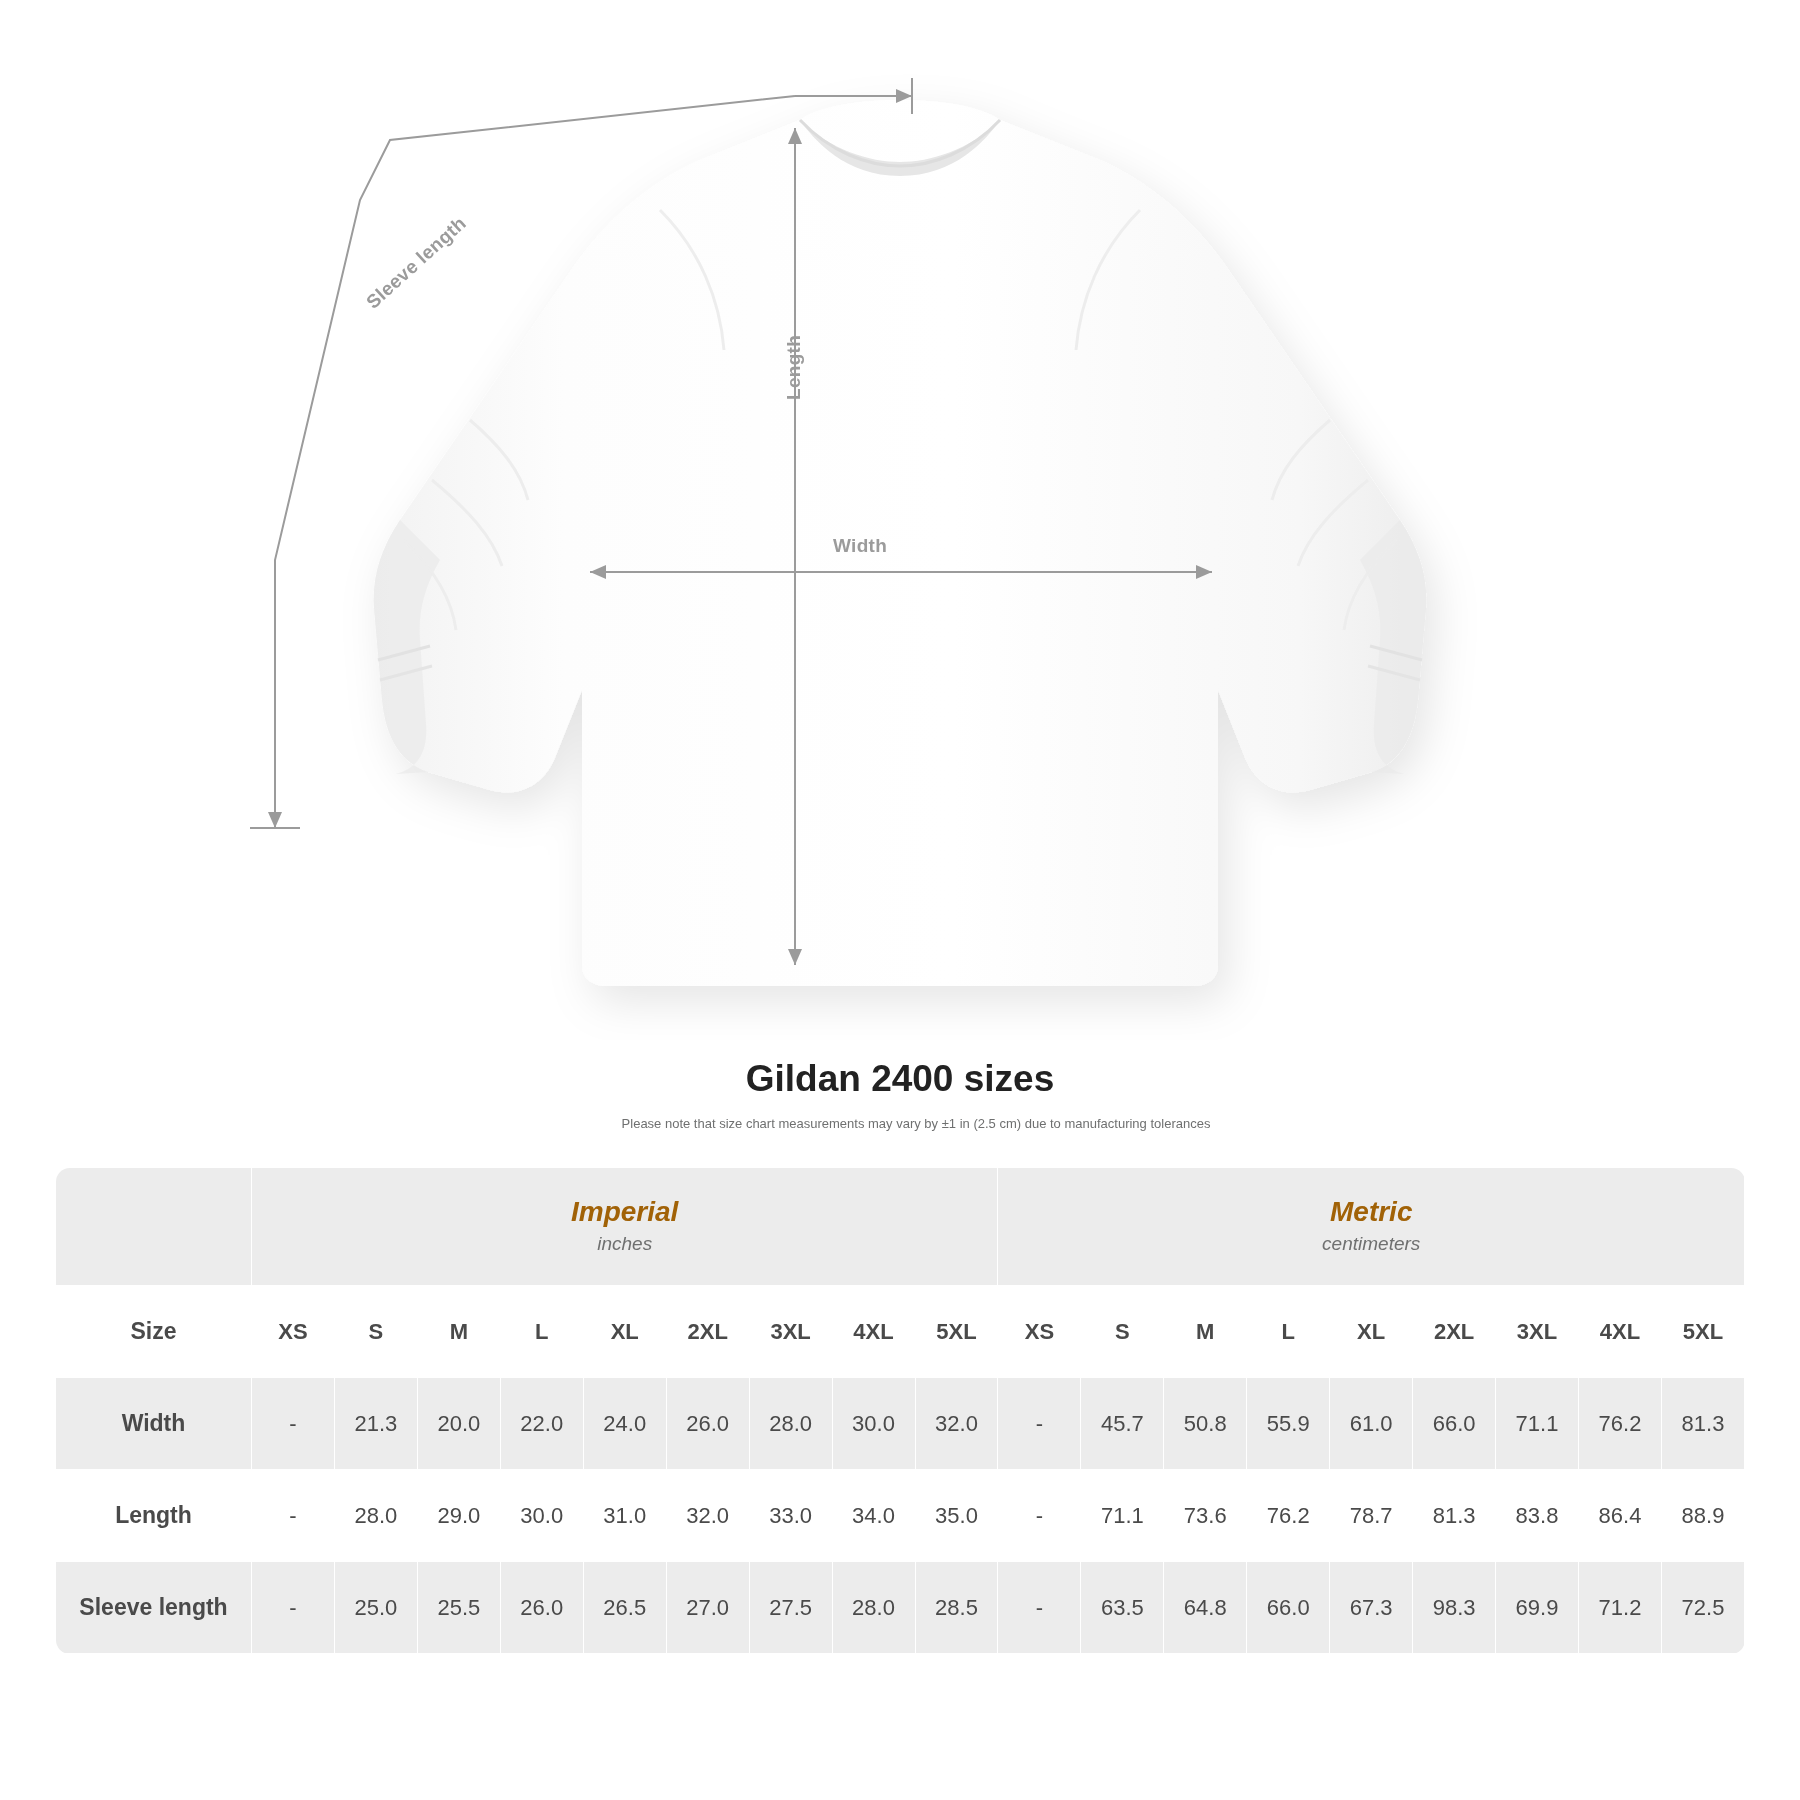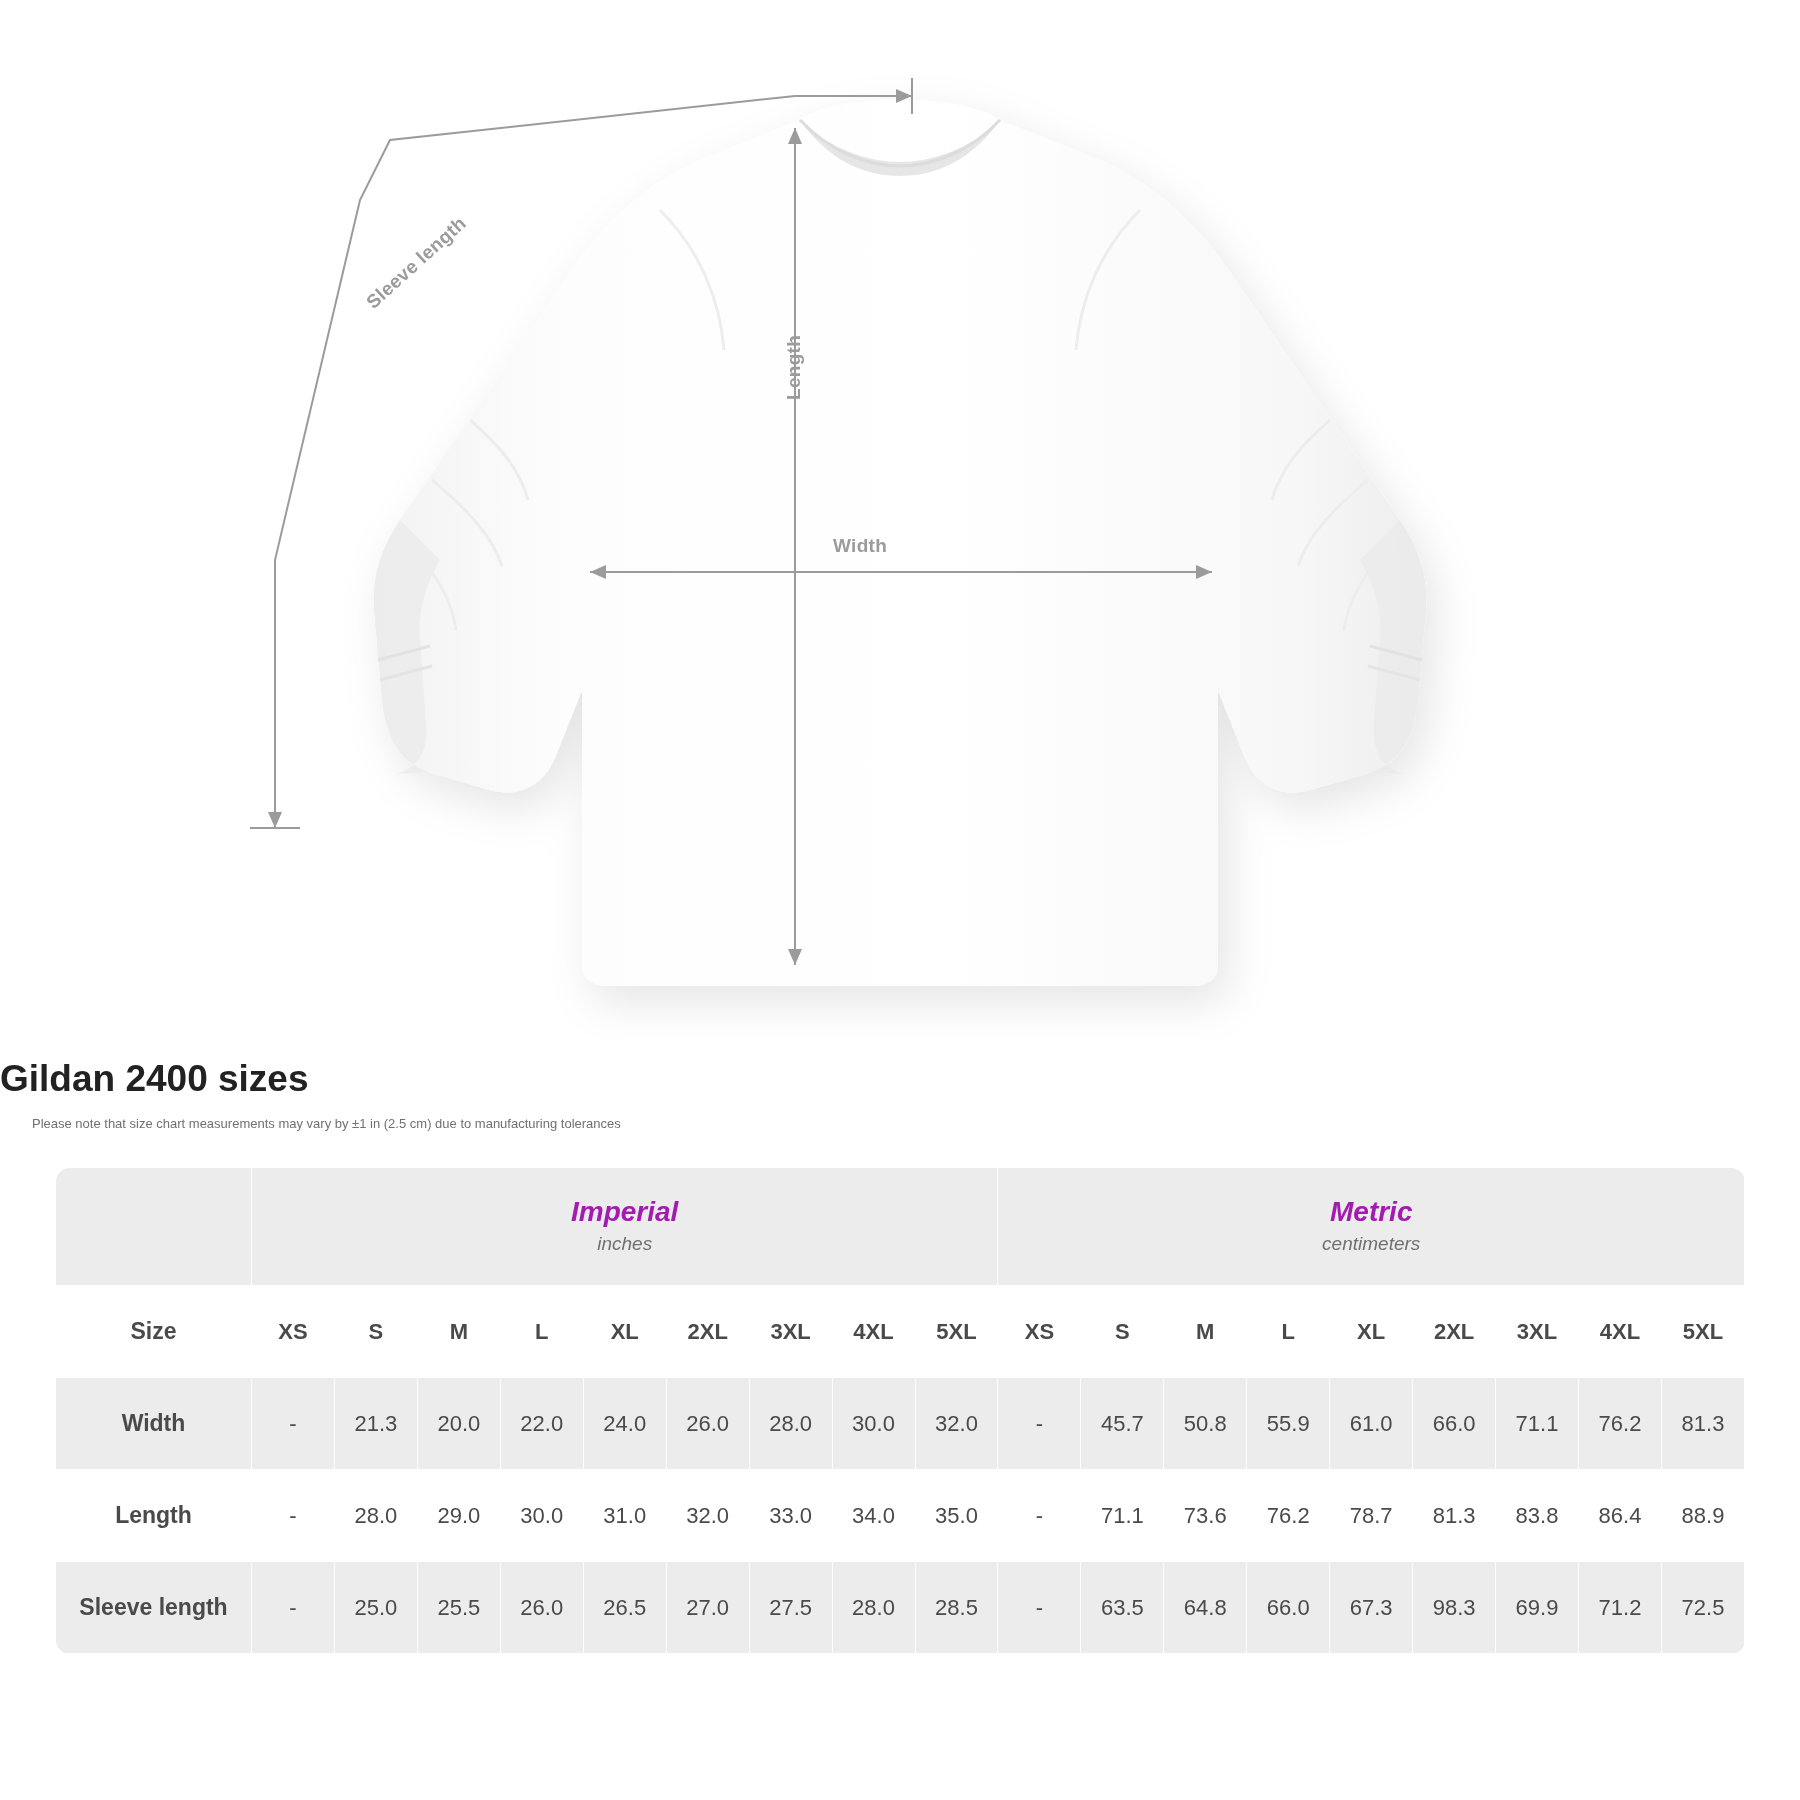--- a/index.html
+++ b/index.html
@@ -41,21 +41,21 @@
     transform-origin: left top;
   }
   .dim-label.sleeve-label {
     left: 362px; top: 297px;
     transform: rotate(-42deg);
     transform-origin: left top;
   }
 
   
   .title-block {
-    text-align: left;
+    text-align: center;
     margin-top: 18px;
   }
   .title {
     font-size: 37px;
     font-weight: bold;
     color: #222222;
     margin: 0 0 16px 0;
   }
   .subtitle {
     font-size: 13px;
@@ -91,21 +91,21 @@
     border-top-left-radius: 14px;
   }
   .unit-band td:last-child {
     border-top-right-radius: 14px;
     margin-top: 12px;
   }
   .unit-name {
     font-size: 28px;
     font-style: italic;
     font-weight: bold;
-    color: #a21caf;
+    color: #a16207;
     line-height: 1.25;
   }
   .unit-sub {
     font-size: 19px;
     font-style: italic;
     color: #6f7070;
     line-height: 1.6;
   }
   
   .size-row td {

